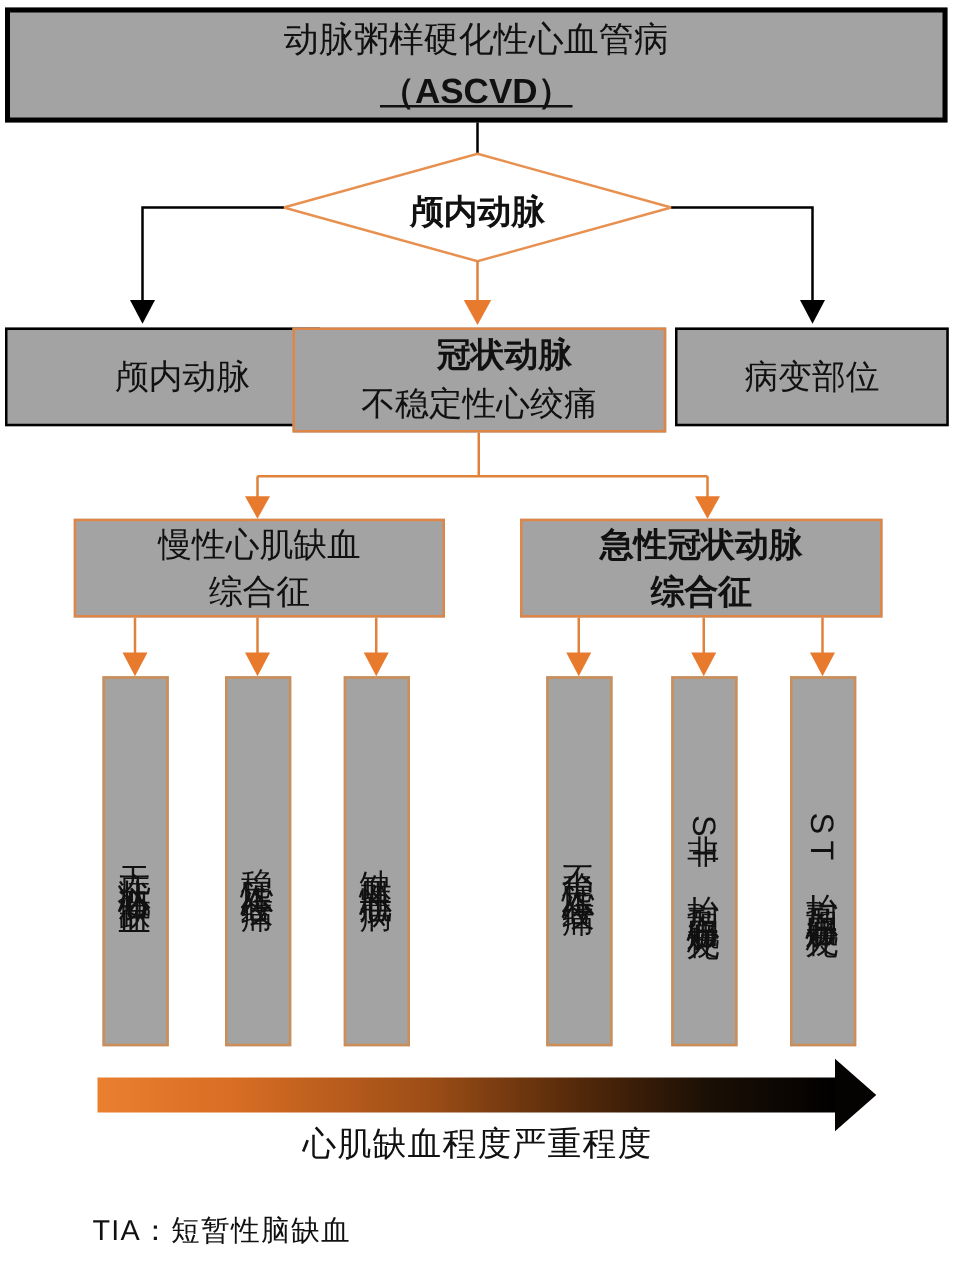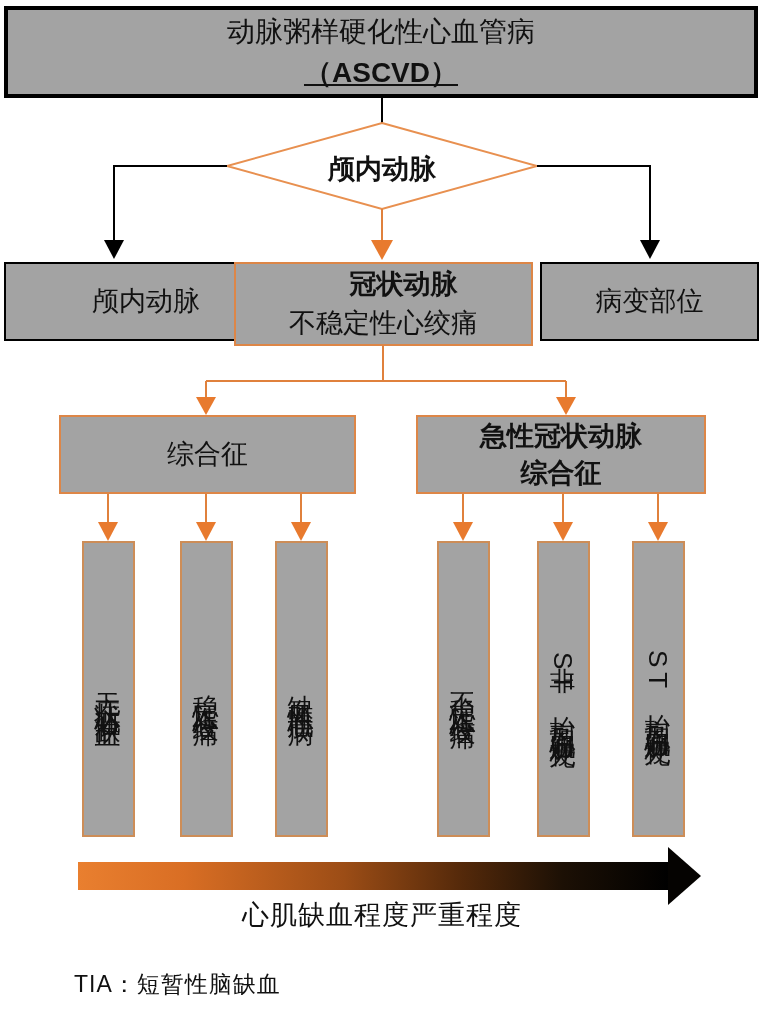--- a/index.html
+++ b/index.html
@@ -122,20 +122,21 @@
   <div class="box orange-box" id="coronary-box">
     <div class="ttl">冠状动脉</div>
     <div>不稳定性心绞痛</div>
   </div>
 
   <div class="box black-box" id="peripheral-box">
     <div>病变部位</div>
   </div>
 
   <div class="box orange-box" id="chronic-box">
+    <div>慢性心肌缺血</div>
     <div>综合征</div>
   </div>
 
   <div class="box orange-box" id="acute-box">
     <div>急性冠状动脉</div>
     <div>综合征</div>
   </div>
 
   <div class="box leaf" id="leaf-1">无症状心肌缺血</div>
   <div class="box leaf" id="leaf-2">稳定性心绞痛</div>

